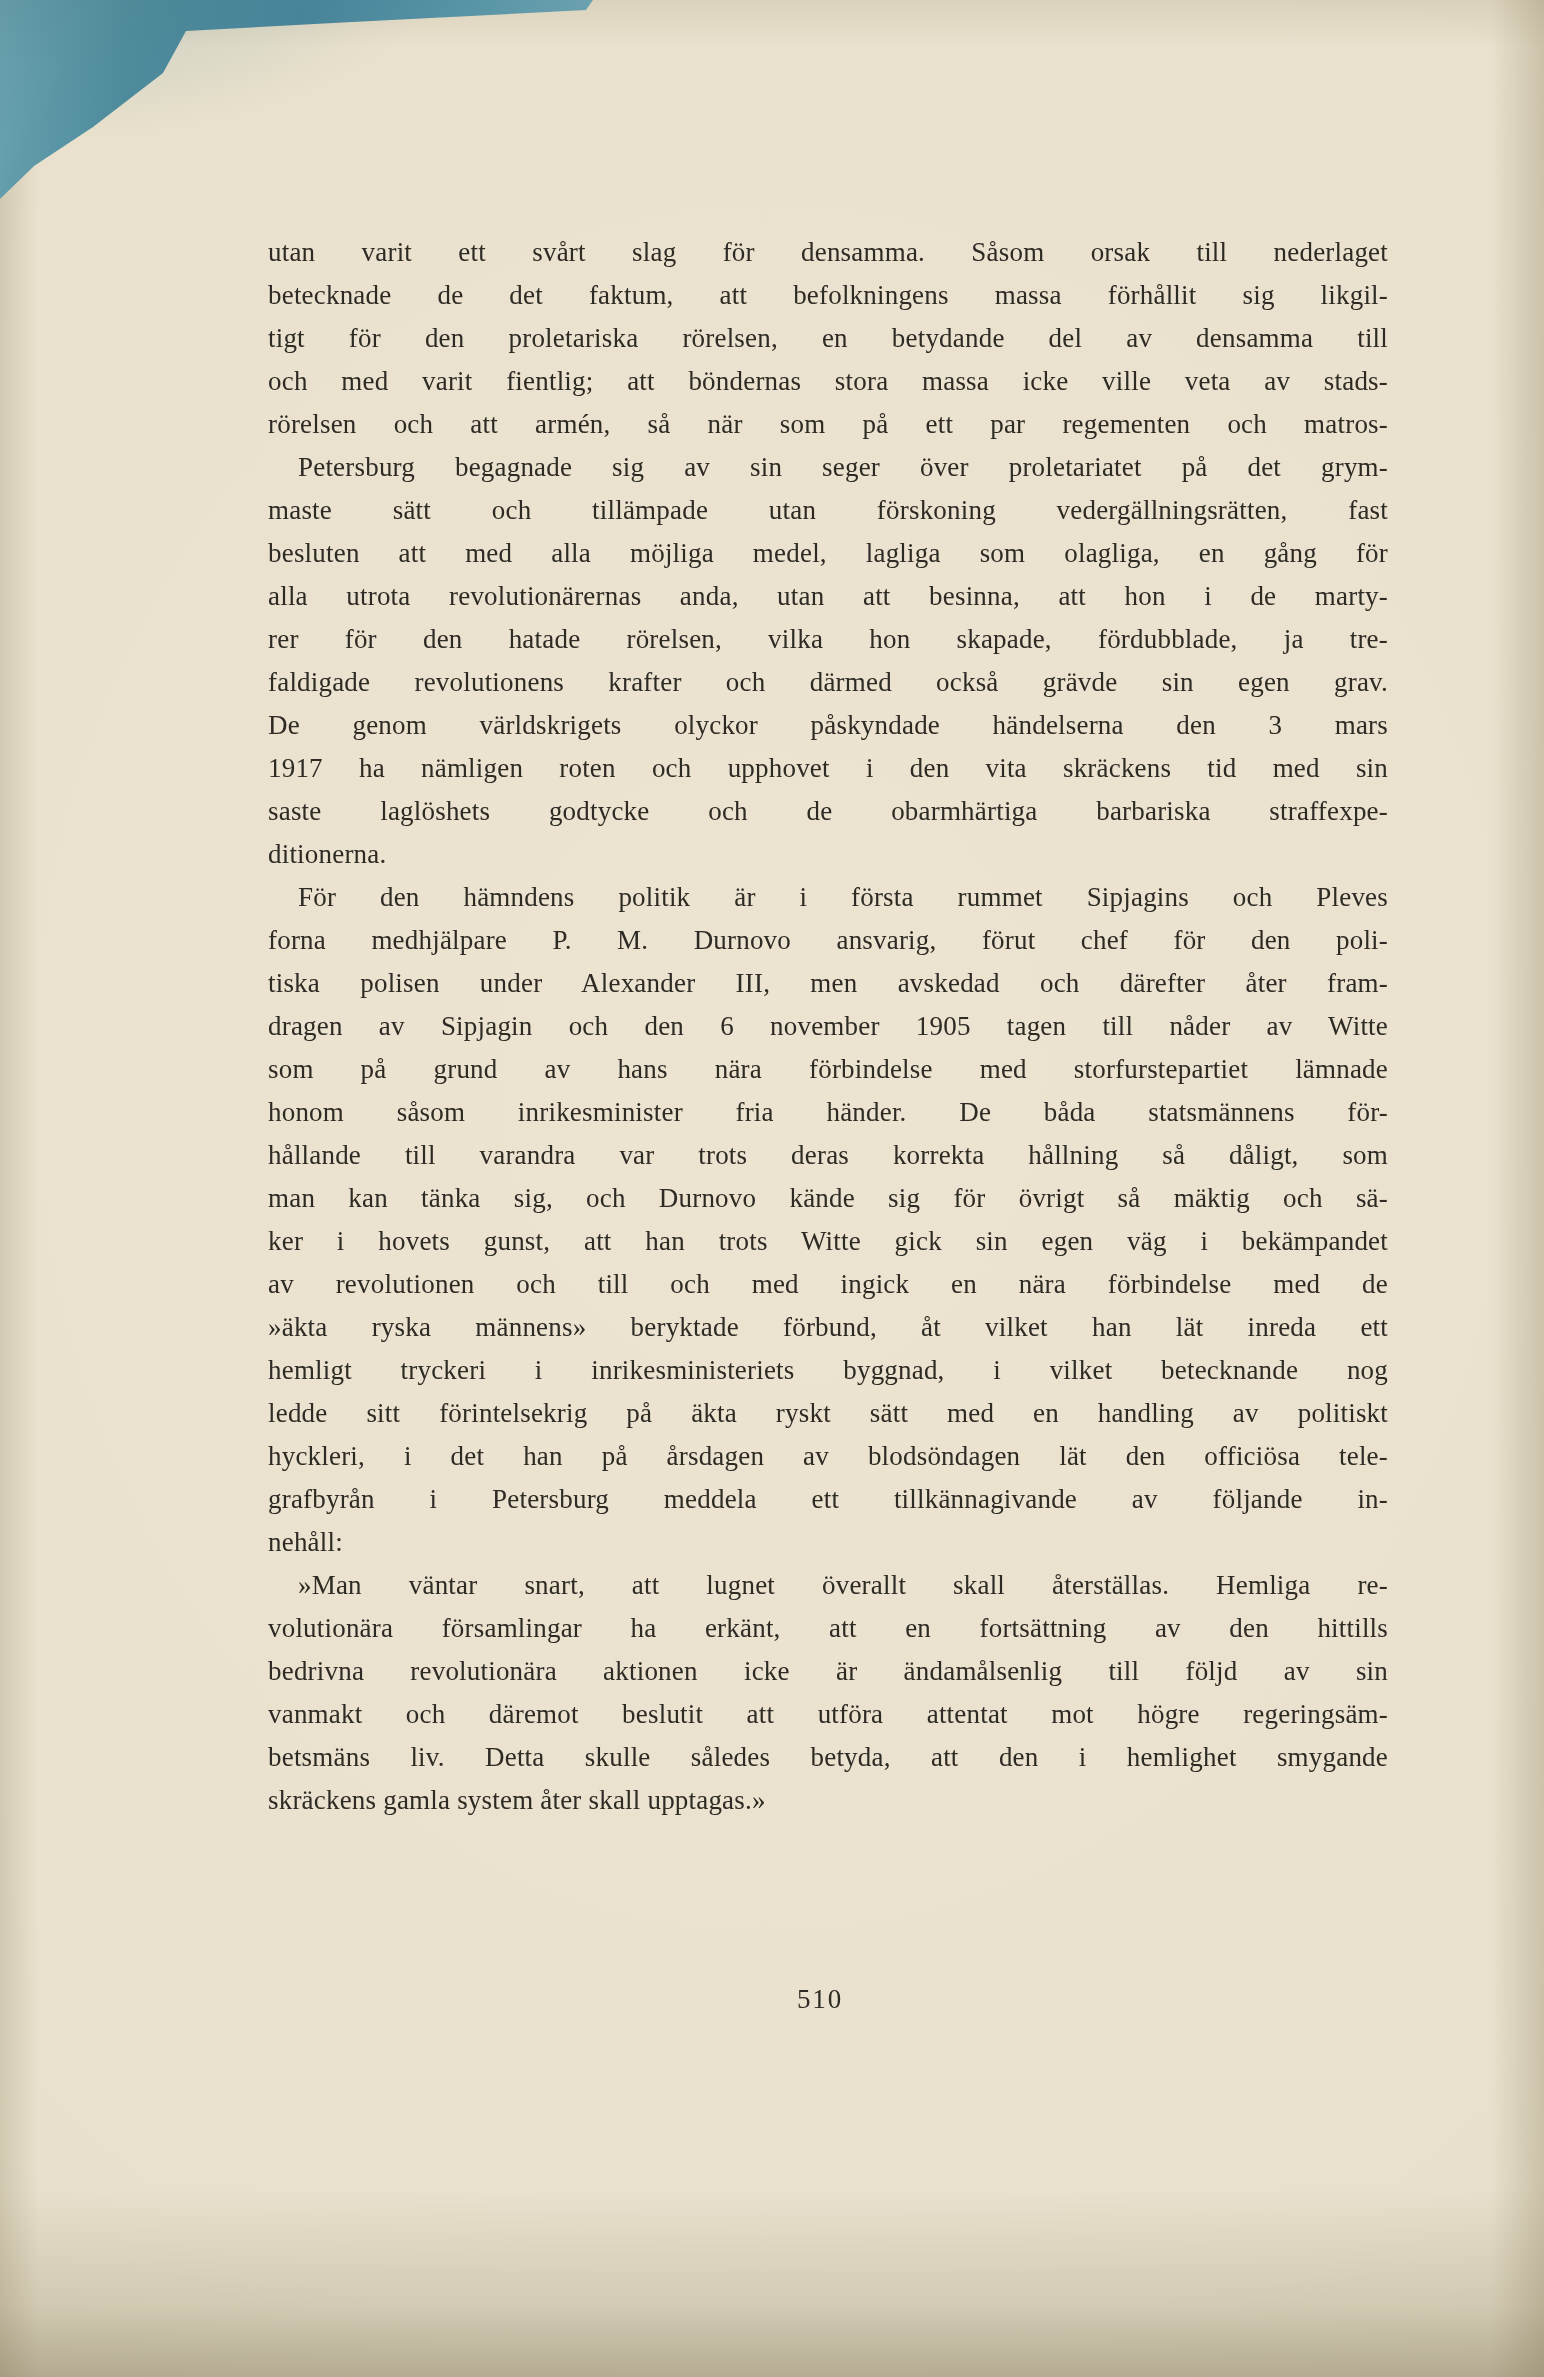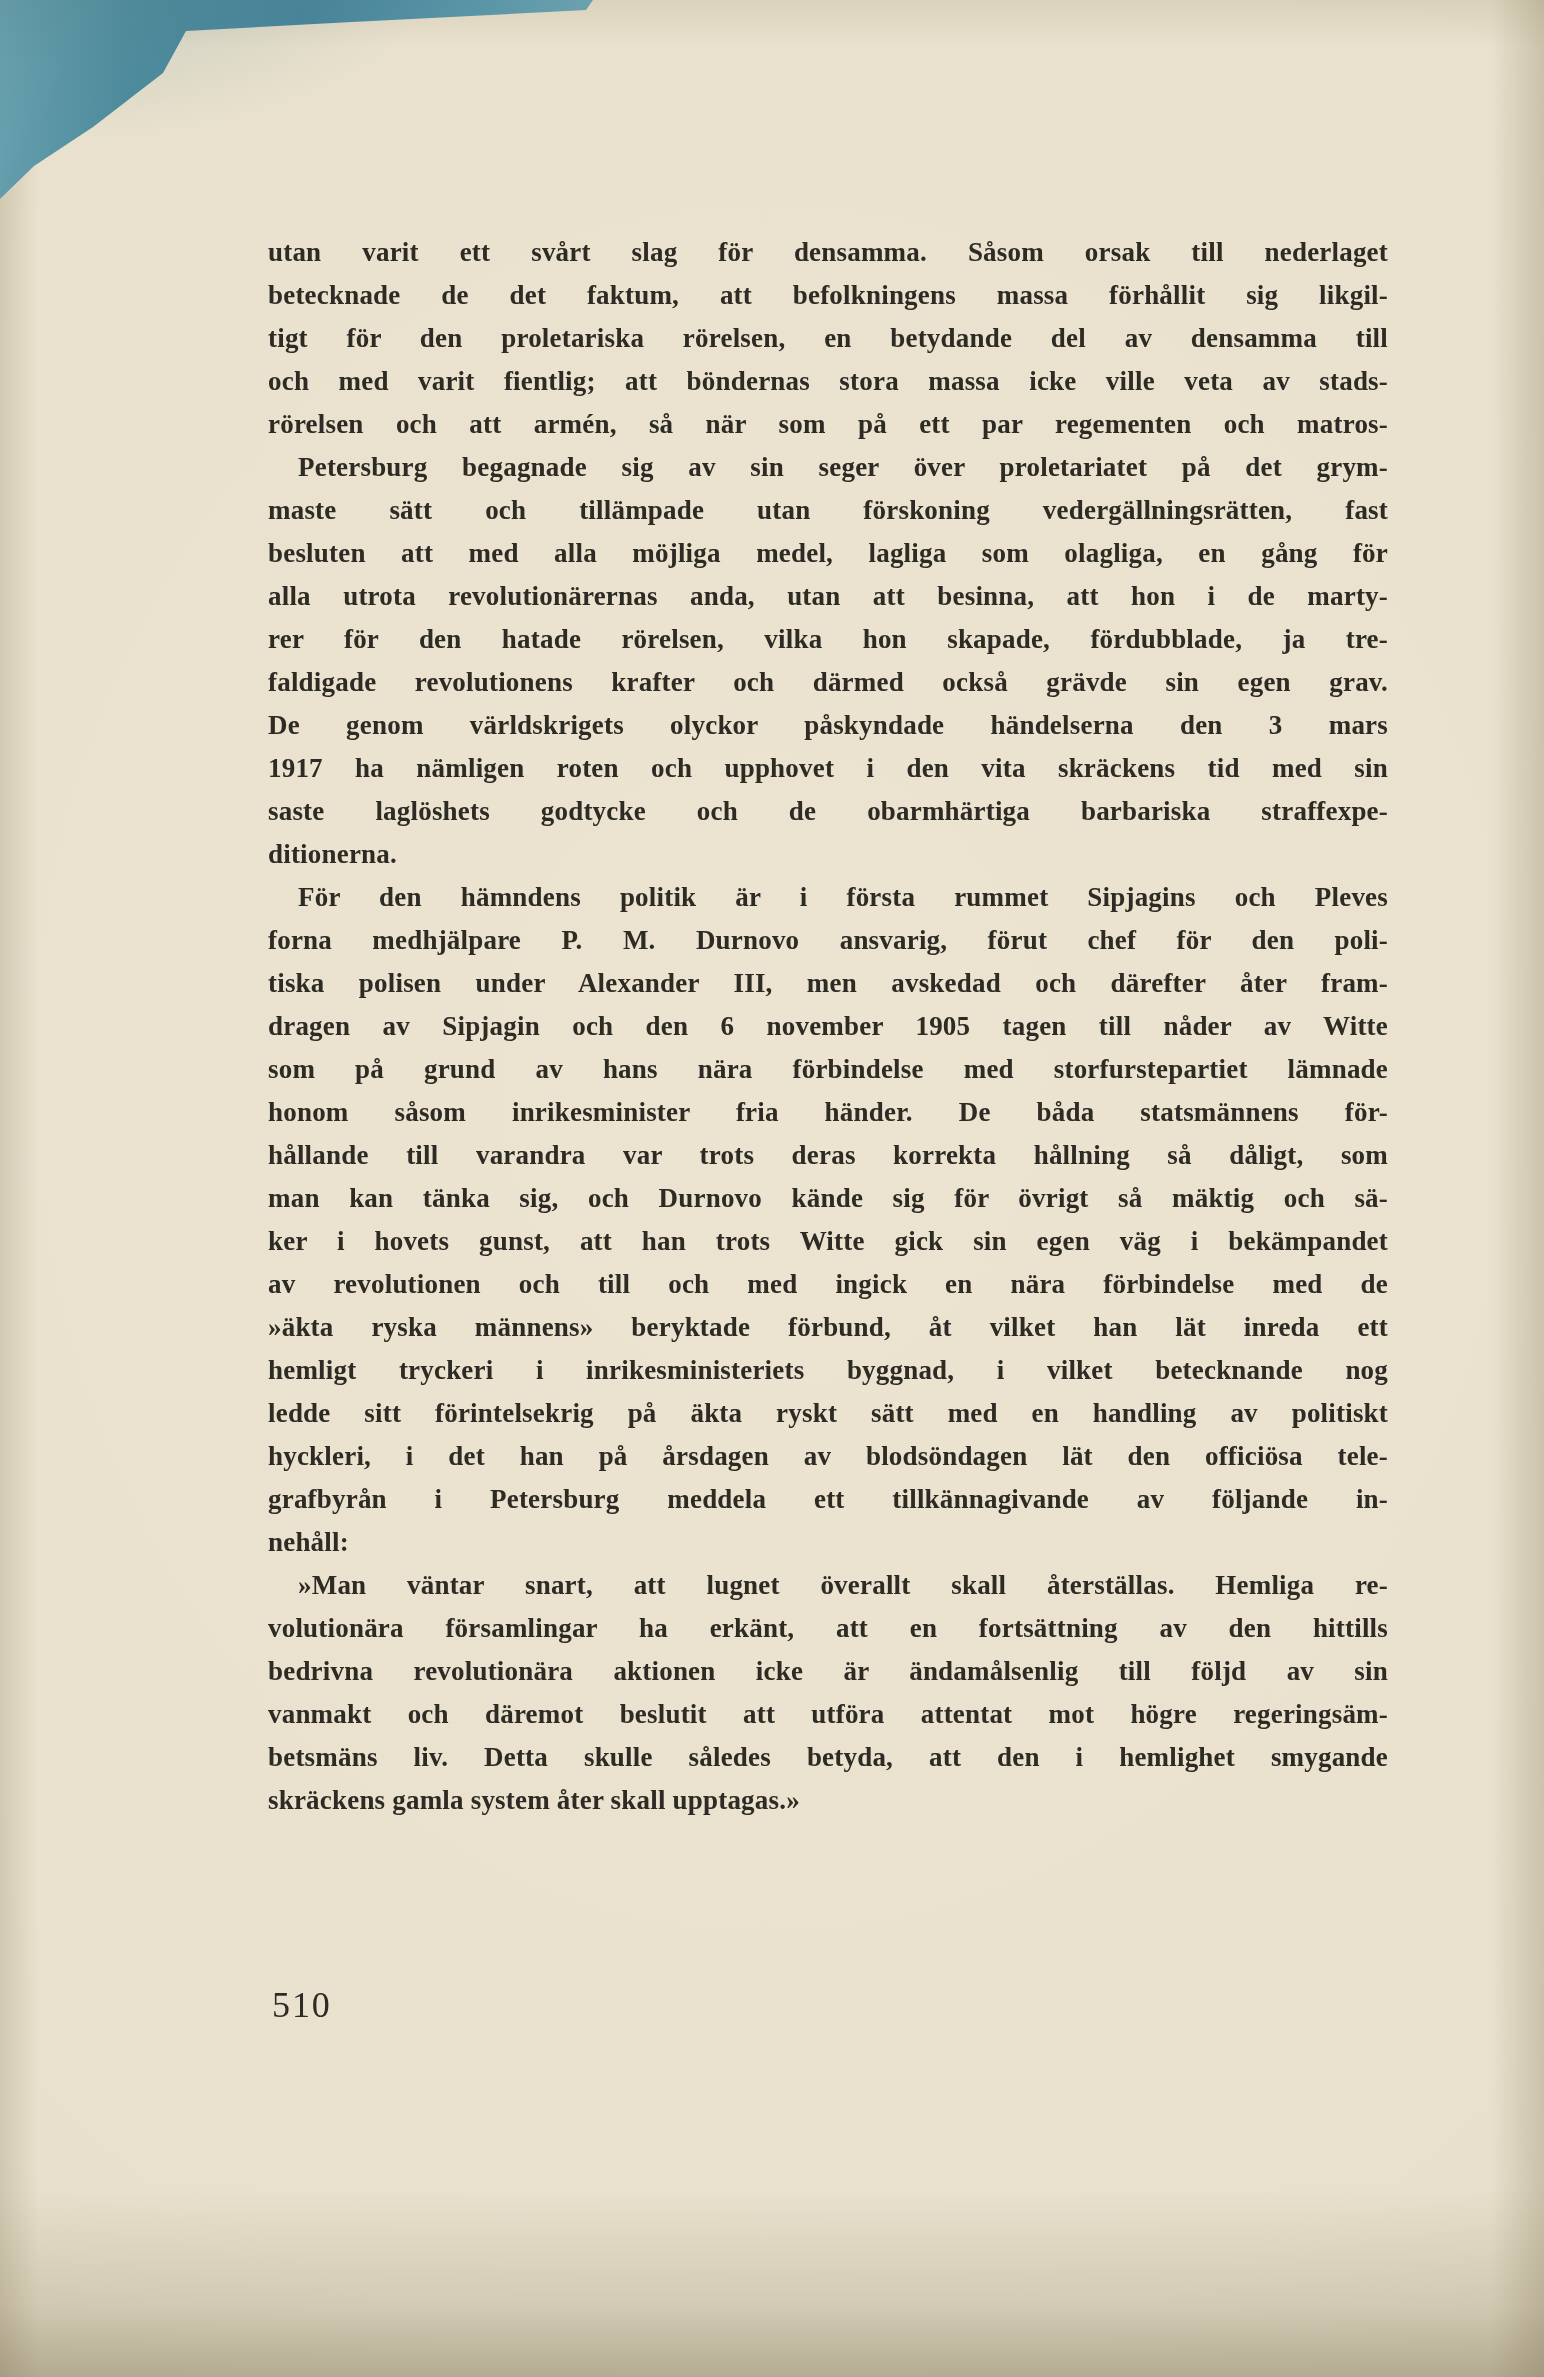--- a/index.html
+++ b/index.html
@@ -48,34 +48,35 @@
   .text-block {
     position: absolute;
     left: 268px;
     top: 231px;
     width: 1120px;
     color: #2e2b25;
     font-size: 27px;
     line-height: 43px;
     letter-spacing: 0.2px;
   }
-  .paragraph { margin: 0; font-weight: bold; }
+  .paragraph { margin: 0; }
   .line {
     text-align: justify;
     text-align-last: justify;
   }
   .line.last { text-align-last: left; }
   .line.indent { text-indent: 30px; }
 
   .page-number {
     position: absolute;
-    left: 272px;
+    left: 260px;
     top: 1984px;
     width: 1120px;
-    font-size: 36px;
+    text-align: center;
+    font-size: 27px;
     letter-spacing: 1.9px;
     color: #2e2b25;
   }
 </style>
 </head>
 <body>
 
 <div class="scan">
   <div class="corner-artifact"></div>
   <div class="corner-fade"></div>

